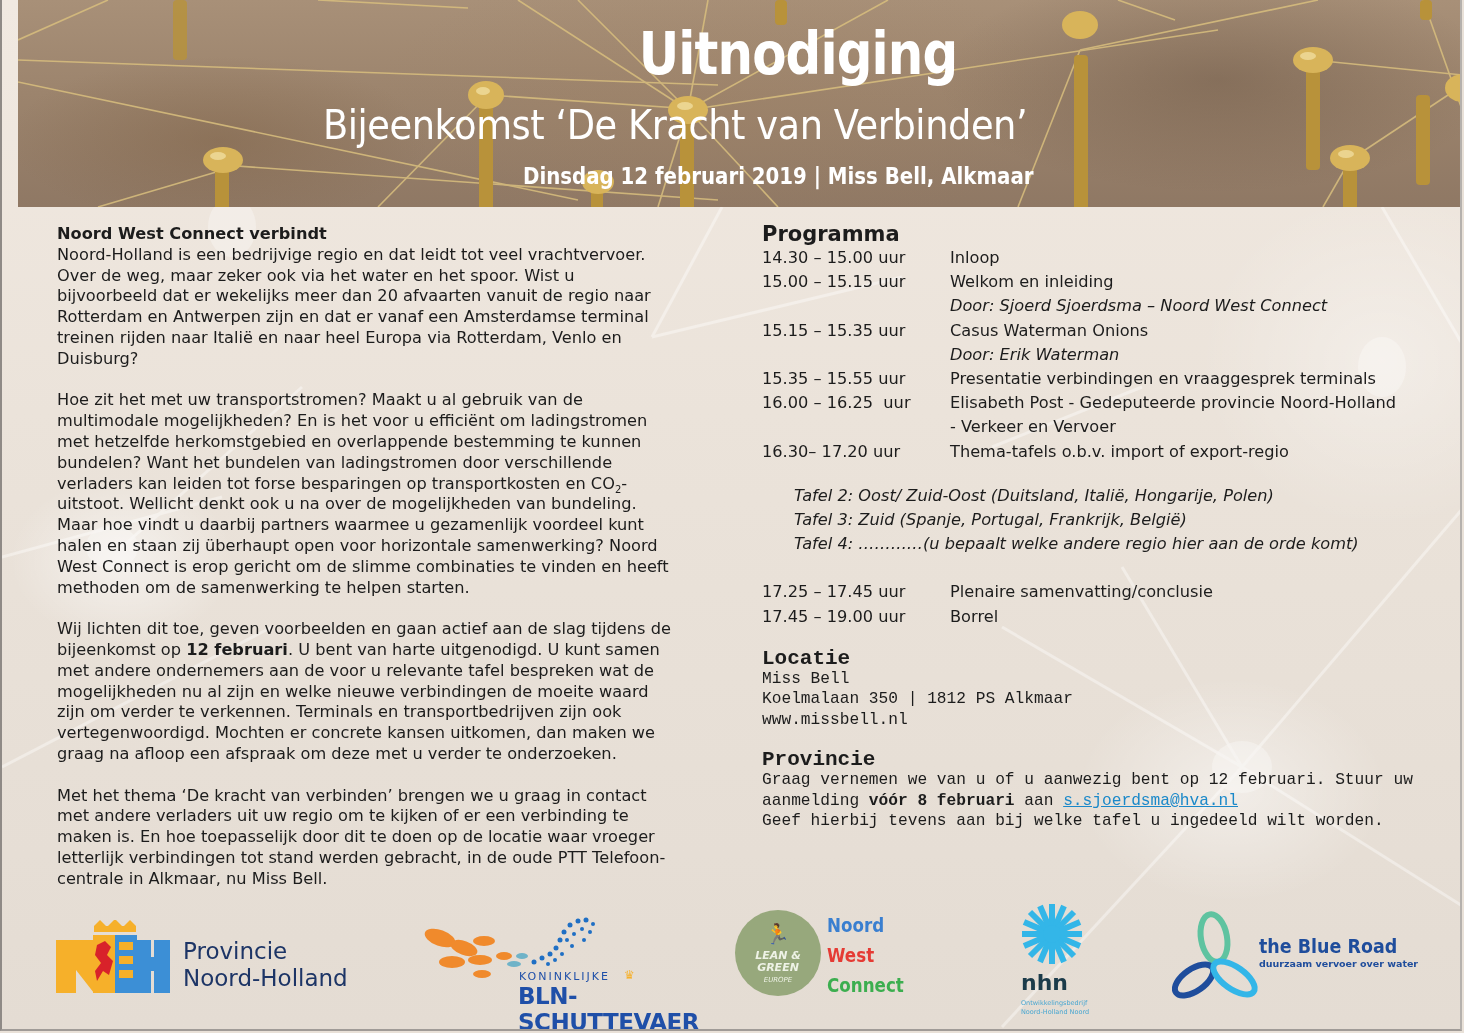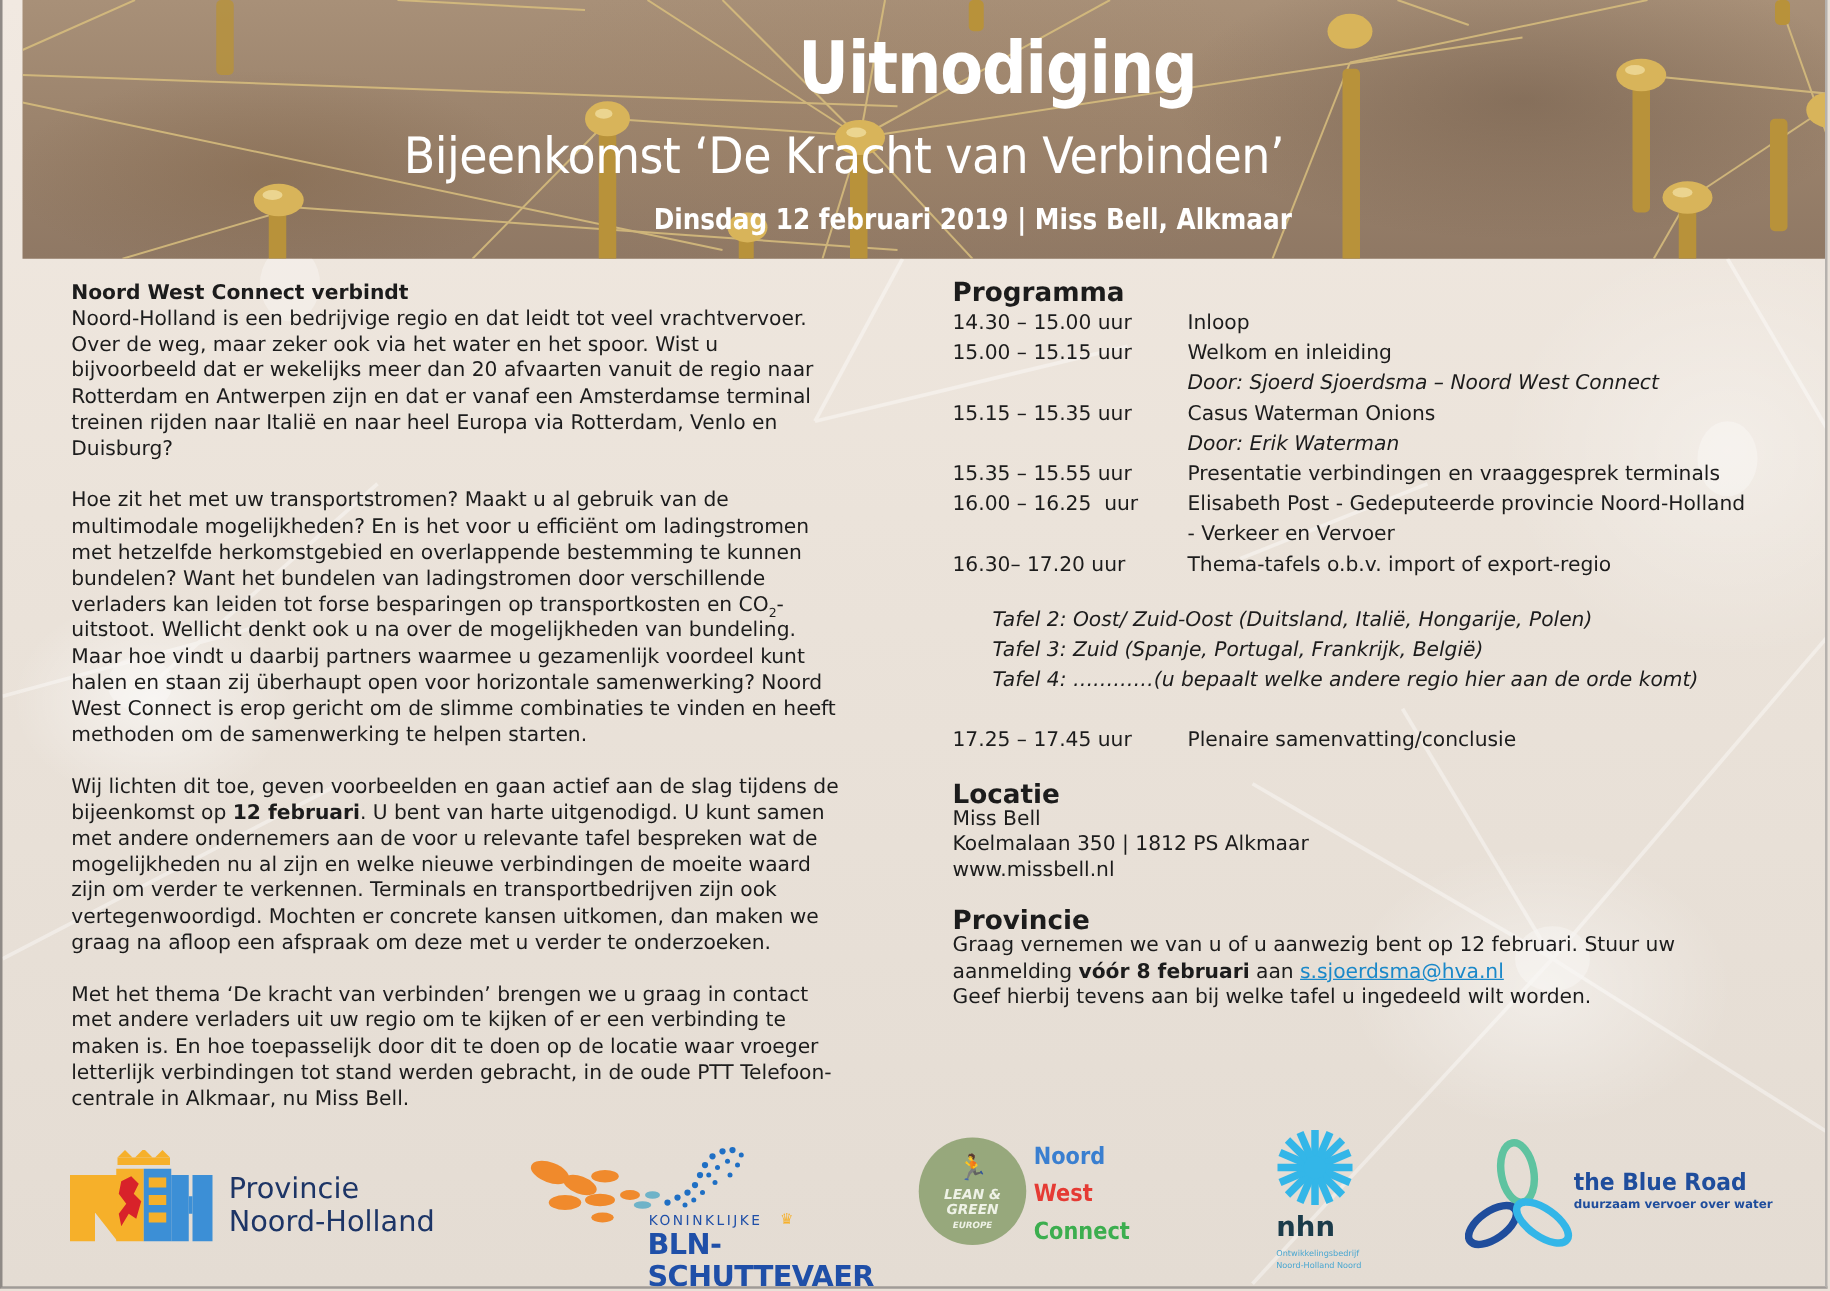--- a/index.html
+++ b/index.html
@@ -52,21 +52,21 @@
   .col-left h3 { margin: 0; font-size: 16.2px; font-weight: bold; line-height: 20.8px; }
 
   .col-right { position: absolute; left: 760px; top: 224px; width: 690px; font-size: 16.2px; line-height: 24.2px; }
   .col-right h3 { margin: 0; font-size: 21px; font-weight: bold; line-height: 20px; }
   .prog-row { display: flex; }
   .prog-time { width: 188px; flex: none; white-space: pre; }
   .prog-act { flex: 1; }
   .prog-act.italic { font-style: italic; }
   .tafels { margin: 20px 0 0 32px; font-style: italic; line-height: 24.2px; }
   .prog-gap { height: 24px; }
-  .section { margin-top: 12px; line-height: 20.5px; }
+  .section { margin-top: 12px; line-height: 20.5px; font-family: Liberation Mono, monospace; }
   .section .line { white-space: nowrap; }
   .mail { color: #1a88c9; text-decoration: underline; }
   sub { font-size: 10px; line-height: 0; }
 
   .logos { position: absolute; left: 0; top: 900px; width: 1462px; height: 130px; }
   .logo { position: absolute; }
 </style>
 </head>
 <body>
 
@@ -233,20 +233,24 @@
         <div>Tafel 2: Oost/ Zuid-Oost (Duitsland, Italië, Hongarije, Polen)</div>
         <div>Tafel 3: Zuid (Spanje, Portugal, Frankrijk, België)</div>
         <div>Tafel 4: …………(u bepaalt welke andere regio hier aan de orde komt)</div>
       </div>
     <div class="prog-gap"></div>
     <div id="closing-list">
         <div class="prog-row">
           <span class="prog-time">17.25 – 17.45 uur</span>
           <span class="prog-act">Plenaire samenvatting/conclusie</span>
         </div>
+        <div class="prog-row">
+          <span class="prog-time">17.45 – 19.00 uur</span>
+          <span class="prog-act">Borrel</span>
+        </div>
       </div>
 
     <div class="section" style="margin-top:20px;">
       <h3>Locatie</h3>
       <div class="line">Miss Bell</div>
       <div class="line">Koelmalaan 350 | 1812 PS Alkmaar</div>
       <div class="line">www.missbell.nl</div>
     </div>
 
     <div class="section" style="margin-top:20px;">
@@ -328,21 +332,21 @@
       <div style="position:absolute; left:202px; top:58px; font-size:12px; color:#f6b02a;">♛</div>
       <div style="position:absolute; left:96px; top:73px; font-size:23px; font-weight:bold; color:#1f4fa8; letter-spacing:-0.5px;">BLN-SCHUTTEVAER</div>
     </div>
 
     <div class="logo" style="left:733px; top:10px; width:190px; height:90px;">
       <div style="position:absolute; left:0; top:0; width:86px; height:86px; border-radius:50%; background:#97a87c;">
         <div style="position:absolute; left:0; width:86px; top:12px; text-align:center; font-size:20px; color:#e8ede0;">🏃</div>
         <div style="position:absolute; left:0; width:86px; top:40px; text-align:center; font-size:11px; font-weight:bold; font-style:italic; color:#eef2e6; line-height:12px;">
           <div>LEAN &amp;</div>
           <div>GREEN</div>
-          <div style="font-size:7px; font-weight:bold;">EUROPE</div>
+          <div style="font-size:7px; font-weight:normal;">EUROPE</div>
         </div>
       </div>
       <div style="position:absolute; left:92px; top:0px; font-family:'DejaVu Sans',sans-serif; font-weight:bold; font-size:19px; line-height:30px; transform:scaleX(0.88); transform-origin:0 0;">
         <div style="color:#3a7fd0;">Noord</div>
         <div style="color:#e53b34;">West</div>
         <div style="color:#3cae4f;">Connect</div>
       </div>
     </div>
 
     <div class="logo" style="left:1015px; top:0px; width:110px; height:125px;">

